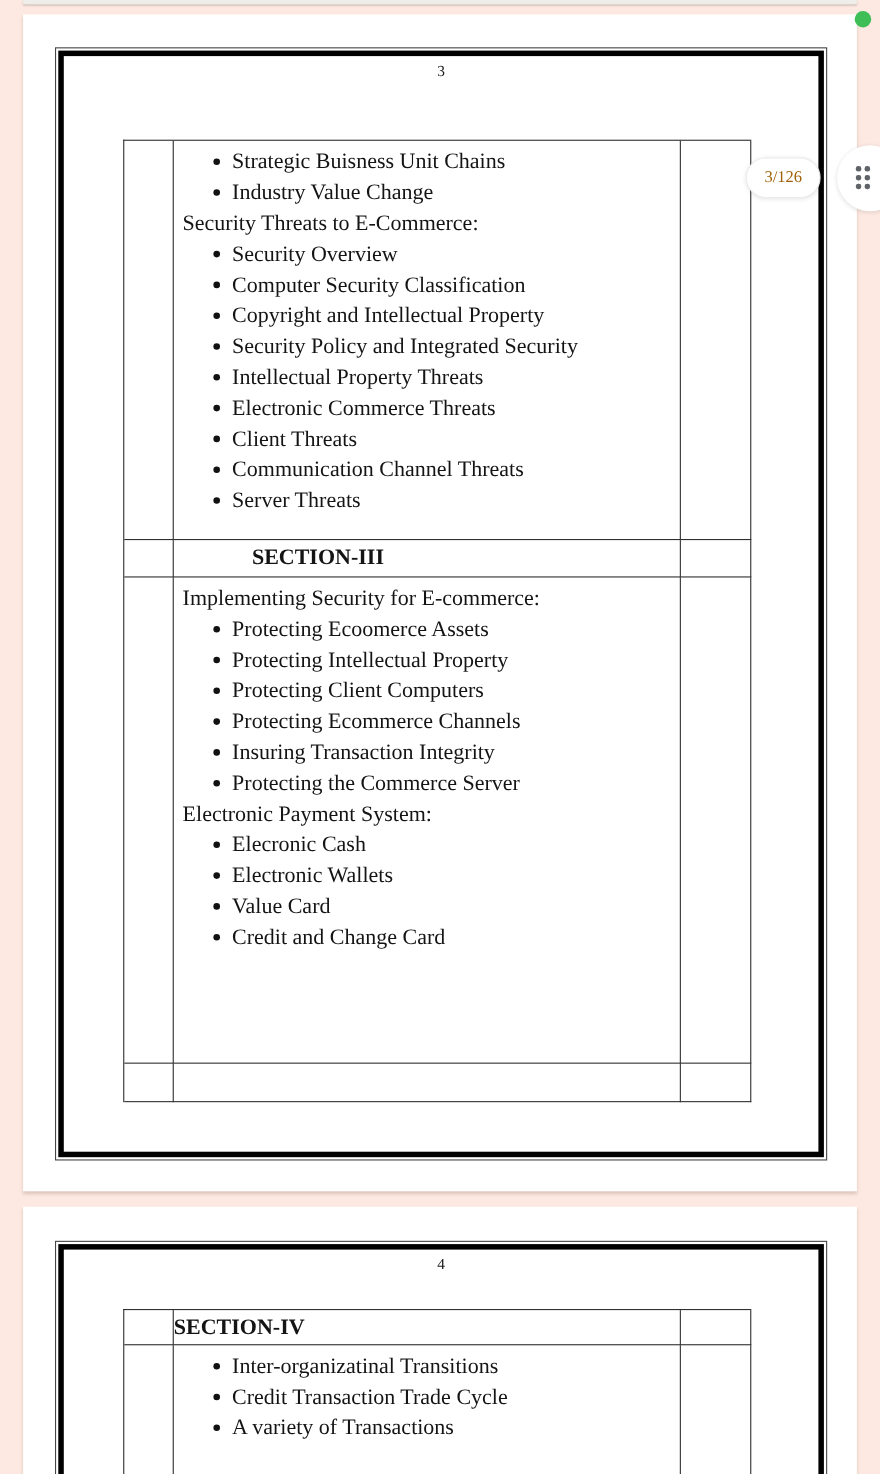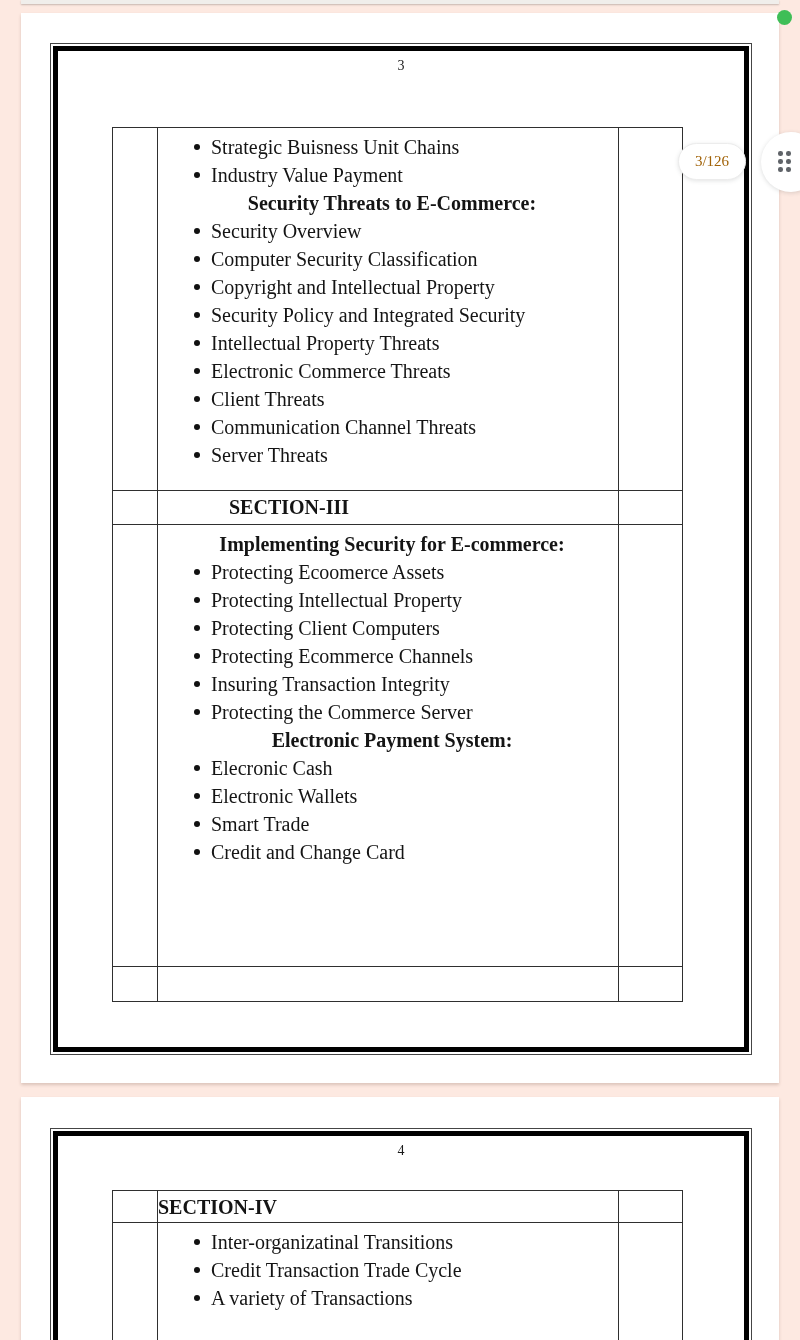--- a/index.html
+++ b/index.html
@@ -87,21 +87,21 @@
   }
   .line.bullet { padding-left: 53px; }
   .line.bullet::before {
     content: "";
     position: absolute;
     left: 36px; top: 11px;
     width: 6px; height: 6px;
     border-radius: 50%;
     background: #111;
   }
-  .line.heading { padding-left: 8px; font-weight: 700; text-align: center; }
+  .line.heading { padding-left: 8px; font-weight: 400; }
   .line.heading-sans {
     padding-left: 8px;
     font-weight: 700;
     font-family: "Liberation Sans", sans-serif;
     font-size: 20px;
   }
   .green-dot {
     position: absolute;
     left: 777px; top: 10px;
     width: 15px; height: 15px;
@@ -155,21 +155,21 @@
 
   <div class="prev-sheet-edge"></div>
 
   <div class="sheet sheet-3">
     <div class="frame frame-3">
       <div class="page-num">3</div>
       <div class="doc-table table-p3">
           <div class="t-cell c-left"></div>
           <div class="t-cell content">
             <div class="line bullet">Strategic Buisness Unit Chains</div>
-            <div class="line bullet">Industry Value Payment</div>
+            <div class="line bullet">Industry Value Change</div>
             <div class="line heading">Security Threats to E-Commerce:</div>
             <div class="line bullet">Security Overview</div>
             <div class="line bullet">Computer Security Classification</div>
             <div class="line bullet">Copyright and Intellectual Property</div>
             <div class="line bullet">Security Policy and Integrated Security</div>
             <div class="line bullet">Intellectual Property Threats</div>
             <div class="line bullet">Electronic Commerce Threats</div>
             <div class="line bullet">Client Threats</div>
             <div class="line bullet">Communication Channel Threats</div>
             <div class="line bullet">Server Threats</div>
@@ -183,21 +183,21 @@
             <div class="line heading">Implementing Security for E-commerce:</div>
             <div class="line bullet">Protecting Ecoomerce Assets</div>
             <div class="line bullet">Protecting Intellectual Property</div>
             <div class="line bullet">Protecting Client Computers</div>
             <div class="line bullet">Protecting Ecommerce Channels</div>
             <div class="line bullet">Insuring Transaction Integrity</div>
             <div class="line bullet">Protecting the Commerce Server</div>
             <div class="line heading">Electronic Payment System:</div>
             <div class="line bullet">Elecronic Cash</div>
             <div class="line bullet">Electronic Wallets</div>
-            <div class="line bullet">Smart Trade</div>
+            <div class="line bullet">Value Card</div>
             <div class="line bullet">Credit and Change Card</div>
           </div>
           <div class="t-cell c-right"></div>
           <div class="t-cell c-left"></div>
           <div class="t-cell content"></div>
           <div class="t-cell c-right"></div>
         </div>
     </div>
   </div>
 

